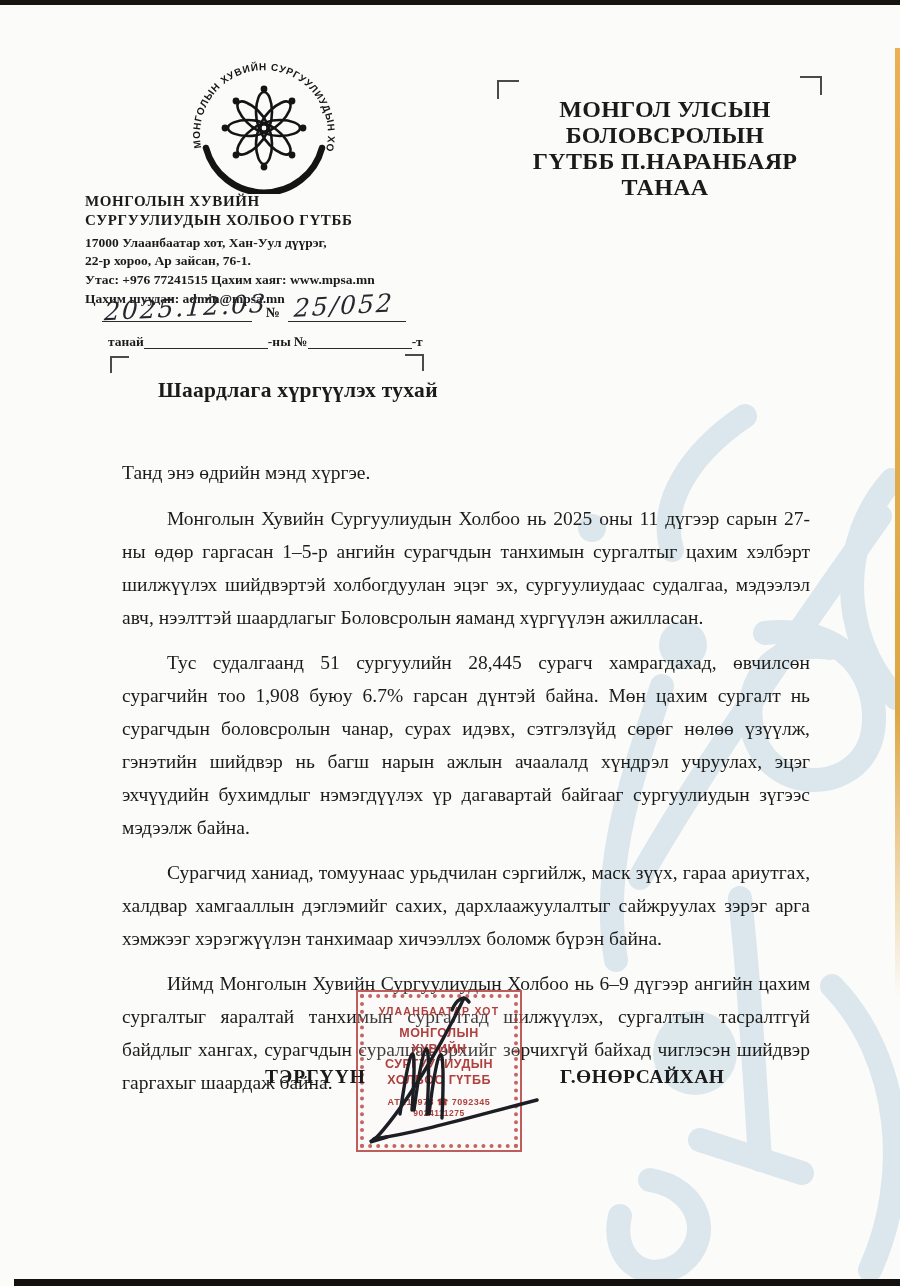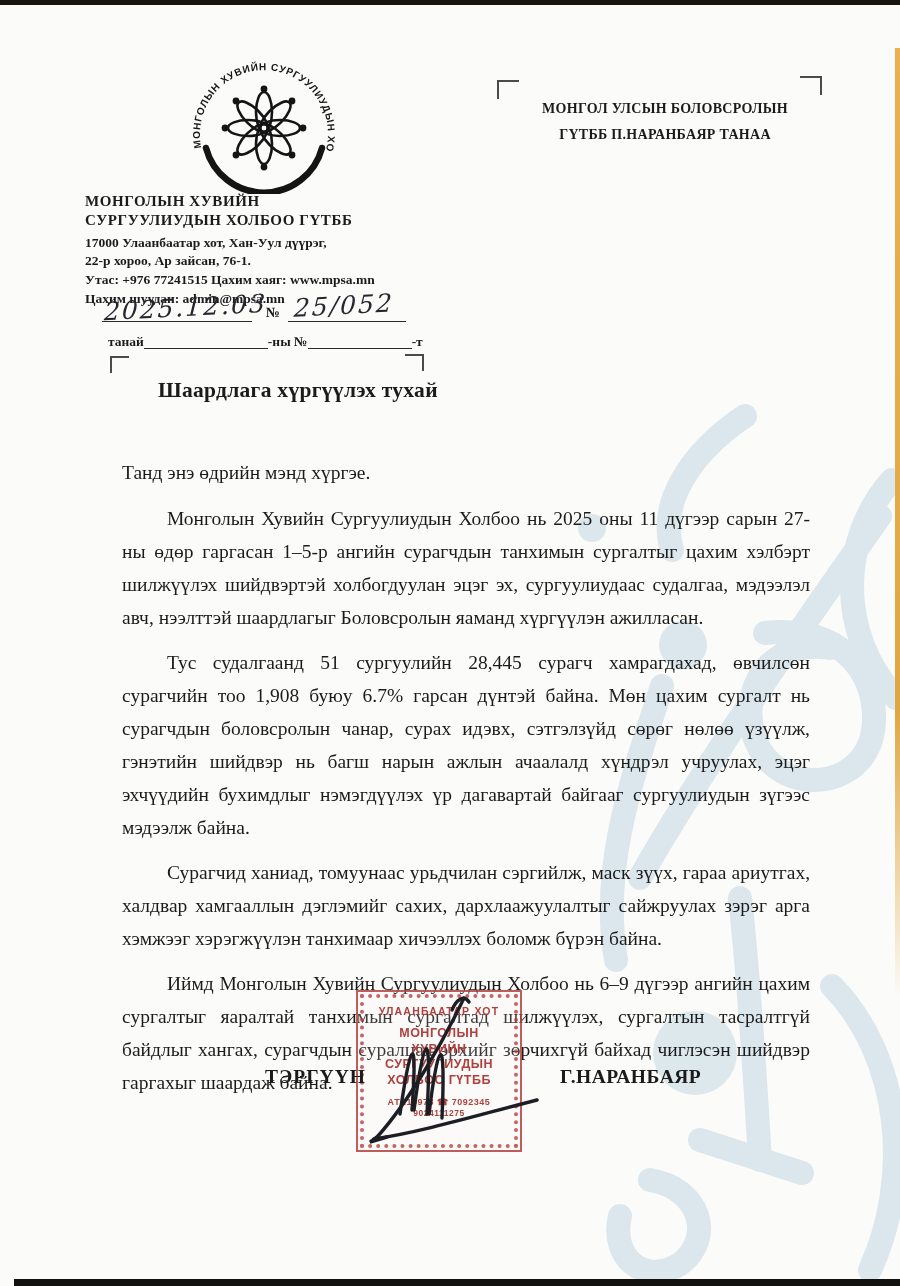--- a/index.html
+++ b/index.html
@@ -17,21 +17,21 @@
   .watermark { position:absolute; left:540px; top:398px; width:360px; height:888px; pointer-events:none; }
   
   .logo { position:absolute; left:188px; top:58px; width:152px; height:136px; }
   
   .org-block { position:absolute; left:85px; top:192px; width:360px; font-weight:bold; }
   .org-name  { font-size:15px; letter-spacing:.6px; line-height:19px; }
   .org-addr  { font-size:13.5px; line-height:18px; margin-top:4px; }
   .org-contact { font-size:13.5px; line-height:18px; margin-top:1px; }
   
   .recipient { position:absolute; left:500px; top:96px; width:330px; text-align:center;
-               font-weight:bold; font-size:14px; line-height:26px; letter-spacing:.3px; }
+               font-weight:bold; font-size:24px; line-height:26px; letter-spacing:.3px; }
   .bracket { position:absolute; width:20px; height:17px; }
   .bracket.tl { border-left:2px solid #4a4a4a; border-top:2px solid #4a4a4a; }
   .bracket.tr { border-right:2px solid #4a4a4a; border-top:2px solid #4a4a4a; }
   
   .hand { position:absolute; font-family:"DejaVu Serif", serif; font-style:italic;
           color:#26262e; transform:rotate(-3deg) skewX(-6deg); letter-spacing:2px; font-size:25px; }
   .uline-abs { position:absolute; border-bottom:1.5px solid #2a2a2a; }
   .no-sign { position:absolute; font-size:14px; font-weight:bold; }
   .your-ref { position:absolute; left:108px; top:334px; font-size:13.5px; font-weight:bold;
               display:flex; align-items:flex-start; }
@@ -181,15 +181,15 @@
       <path d="M48,132 C58,62 66,44 60,128"></path>
       <path d="M62,128 C72,52 80,40 75,132"></path>
       <path d="M77,132 C86,58 94,46 90,136"></path>
       <path d="M100,28 C104,18 112,12 117,20"></path>
       <path d="M26,154 L18,160 L35,155"></path>
       <path d="M22,157 C70,150 130,132 185,118"></path>
     </g>
   </svg>
 
   <div class="sig-title">ТЭРГҮҮН</div>
-  <div class="sig-name">Г.НАРАНБАЯР</div>
+  <div class="sig-name">Г.ӨНӨРСАЙХАН</div>
 
 </div>
 
 </body></html>

